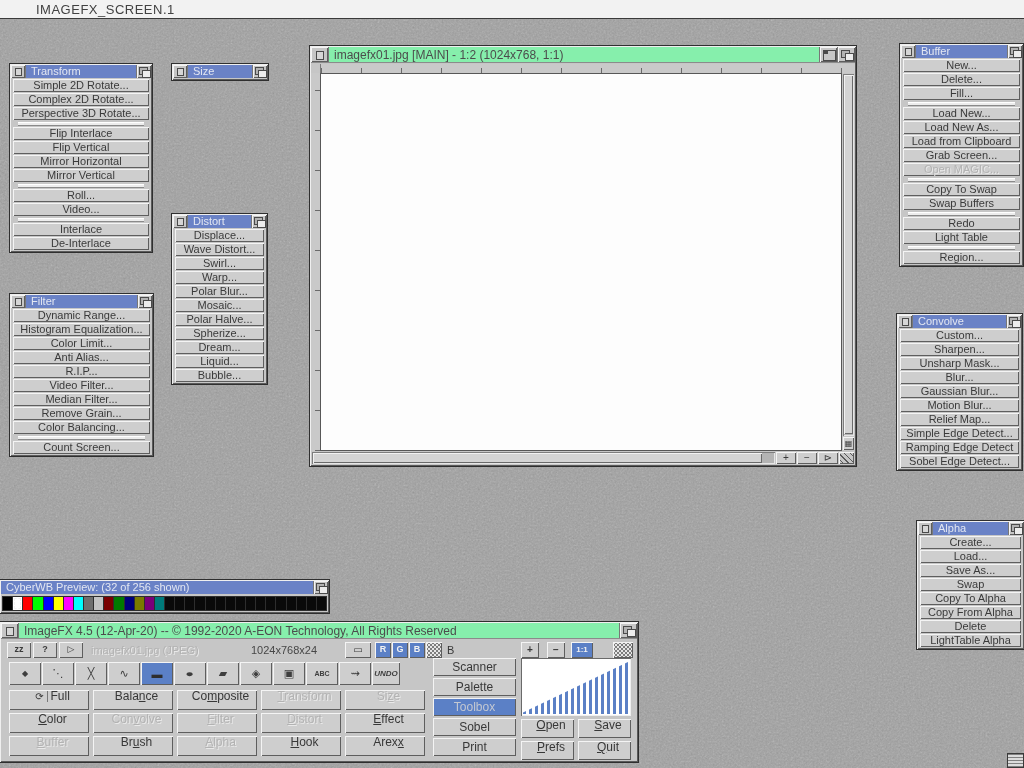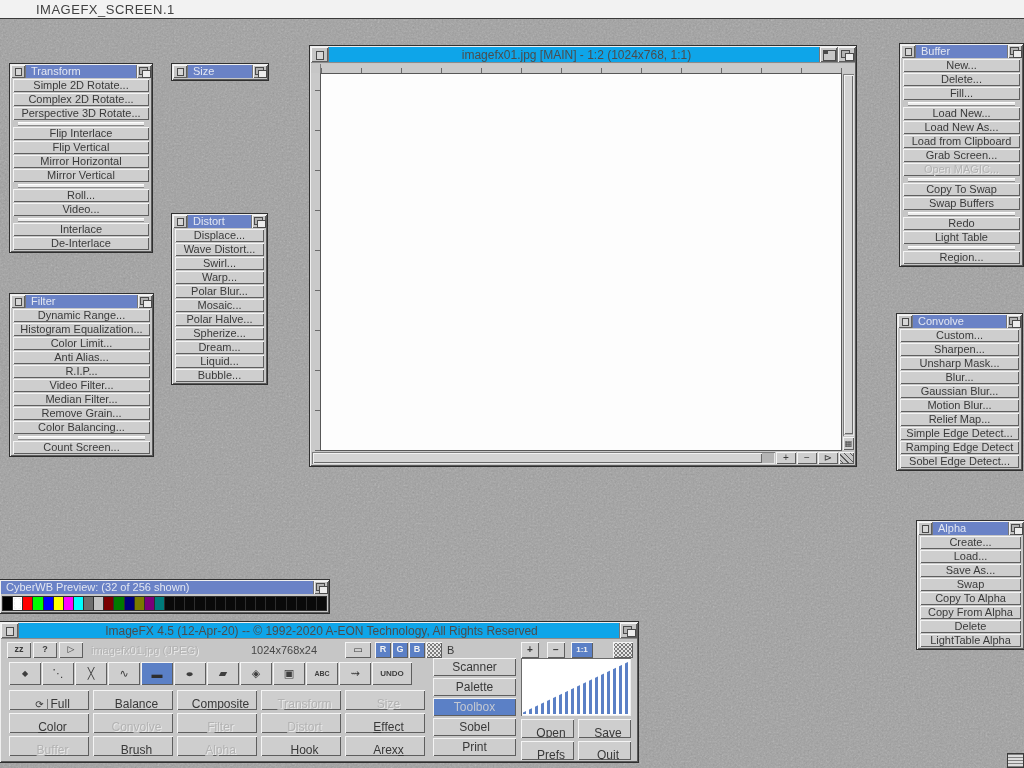--- a/index.html
+++ b/index.html
@@ -14,21 +14,21 @@
   .screenbar span { font-size:13px; color:#424242; padding-left:10px; letter-spacing:.5px;margin-left:26px; }
   .screen-corner { position:absolute; left:1008px; top:754px; width:15px; height:13px; z-index:6;
     background:#c9c9c9; background-image:repeating-linear-gradient(0deg,#808080 0 1px,#dcdcdc 1px 3px);
     box-shadow:0 0 0 1px #3a3a3a; }
 
   
   .win { position:absolute; z-index:3; background:#c6c6c6; padding:1px;
     box-shadow: inset 1px 1px 0 #efefef, inset -1px -1px 0 #5a5a5a, 0 0 0 1px #2f2f2f; }
   .tbar { height:13px; display:flex; align-items:stretch; margin-bottom:1px; }
   .tbar.blue { background:#6a82c6; }
-  .tbar.gray { background:#0ea5e9; border-bottom:1px solid #8b8b8b;text-align:center; }
+  .tbar.gray { background:#86efac; border-bottom:1px solid #8b8b8b; }
   .tbar .ttl { flex:1; font-size:11px; line-height:13px; padding-left:5px; white-space:nowrap; overflow:hidden; }
   .tbar.blue .ttl { color:#e3e7f2; }
   .tbar.gray .ttl { color:#4c4c4c; }
   .big .tbar { height:16px; }
   .big .tbar .ttl { font-size:12px; line-height:16px; }
   .gad { position:relative; width:15px; background:#c6c6c6; flex:none;
     box-shadow: inset 1px 1px 0 #f4f4f4, inset -1px -1px 0 #5e5e5e; border-left:1px solid #777; }
   .gad:first-child { border-left:none; border-right:1px solid #777; }
   .big .gad { width:18px; }
   .g-close::before { content:""; position:absolute; left:4px; top:3px; width:5px; height:6px;
@@ -99,29 +99,29 @@
   .ibtn{background:#cecece;box-shadow:inset 1px 1px 0 #f4f4f4,inset -1px -1px 0 #5e5e5e;
     font-size:9px;line-height:15px;text-align:center;color:#3a3a3a;font-weight:bold;}
   .ibtn.blue{background:#5b80c6;color:#f2f2f2;}
   .checker{background:repeating-conic-gradient(#7d7d7d 0% 25%, #e6e6e6 0% 50%) 0 0/4px 4px;
     box-shadow:inset 1px 1px 0 #f4f4f4,inset -1px -1px 0 #5e5e5e;}
   .itext{font-size:11px;line-height:16px;white-space:nowrap;}
   .trow{position:absolute;left:8px;top:22px;display:flex;gap:1px;}
   .tool{width:32px;height:23px;background:#cecece;box-shadow:inset 1px 1px 0 #f4f4f4,inset -1px -1px 0 #5e5e5e;
     display:flex;align-items:center;justify-content:center;color:#3e3e3e;font-size:11px;}
   .tool.on{background:#5b80c6;color:#2e2e2e;}
-  .tool.wide{width:40px;}
+  .tool.wide{width:28px;font-style:italic;}
   .tool .g{display:inline-block;}
   .tool[data-name="ellipse-tool"] .g{transform:scaleX(1.6);font-size:9px;}
   .tool[data-name="point-tool"] .g{font-size:8px;}
   .tool[data-name="text-tool"] .g{font-size:7px;font-weight:bold;}
   .tool[data-name="undo-button"] .g{font-size:8px;font-weight:bold;}
   .tgrid{position:absolute;left:8px;top:50px;display:grid;grid-template-columns:repeat(5,80px);gap:3px 4px;}
   .gb{height:20px;background:#cecece;box-shadow:inset 1px 1px 0 #f4f4f4,inset -1px -1px 0 #5e5e5e;
-    font-size:12px;line-height:28px;text-align:center;color:#383838;white-space:nowrap;overflow:hidden;padding-left:7px;}
+    font-size:12px;line-height:13px;text-align:center;color:#383838;white-space:nowrap;overflow:hidden;padding-left:7px;}
   .cyc{font-size:10px;margin-right:3px;border-right:1px solid #777;padding-right:3px;}
   .pages{position:absolute;left:432px;top:18px;width:83px;}
   .pg{height:18px;margin-bottom:2px;background:#cecece;box-shadow:inset 1px 1px 0 #f4f4f4,inset -1px -1px 0 #5e5e5e;
     font-size:12px;line-height:18px;text-align:center;color:#383838;}
   .pg.on{background:#5b80c6;color:#c4c8d2;}
   .preview{position:absolute;left:520px;top:18px;width:110px;height:58px;background:#fff;
     box-shadow:inset 1px 1px 0 #6a6a6a,inset -1px -1px 0 #efefef;}
   .ramp{position:absolute;left:2px;right:2px;top:2px;bottom:2px;
     background:repeating-linear-gradient(90deg,#5b80c6 0 3px,#ffffff 3px 6px);
     clip-path:polygon(0 97%,100% 3%,100% 100%,0 100%);}

